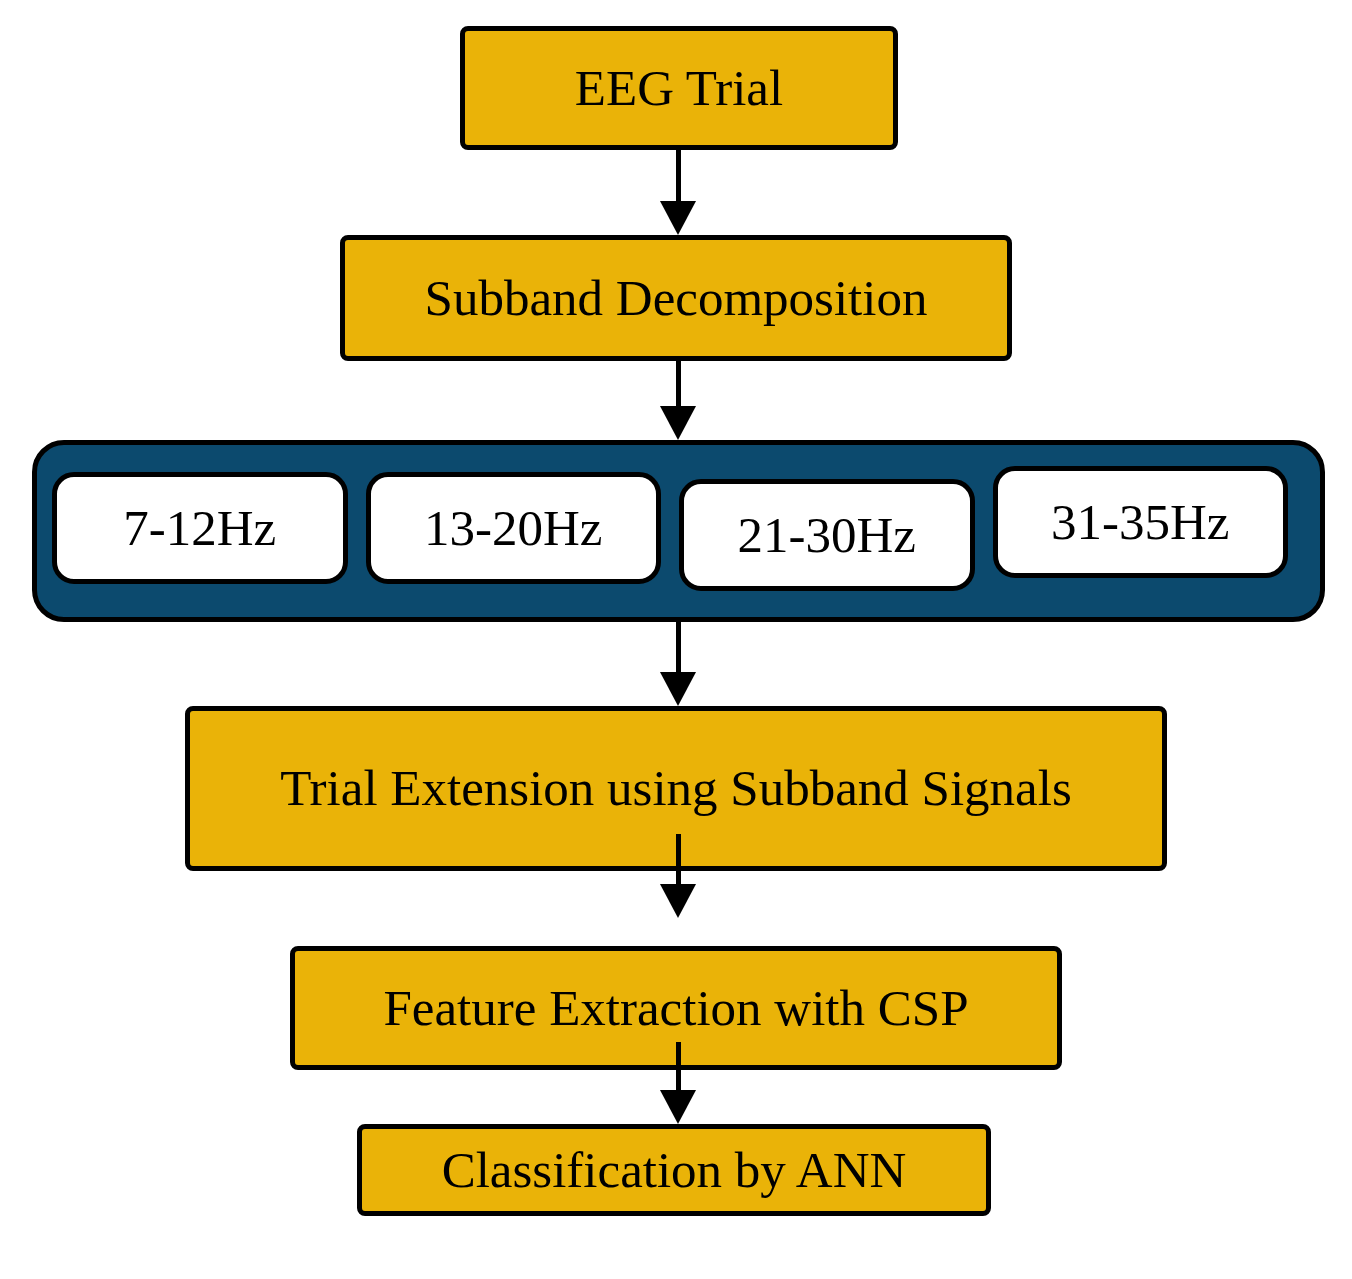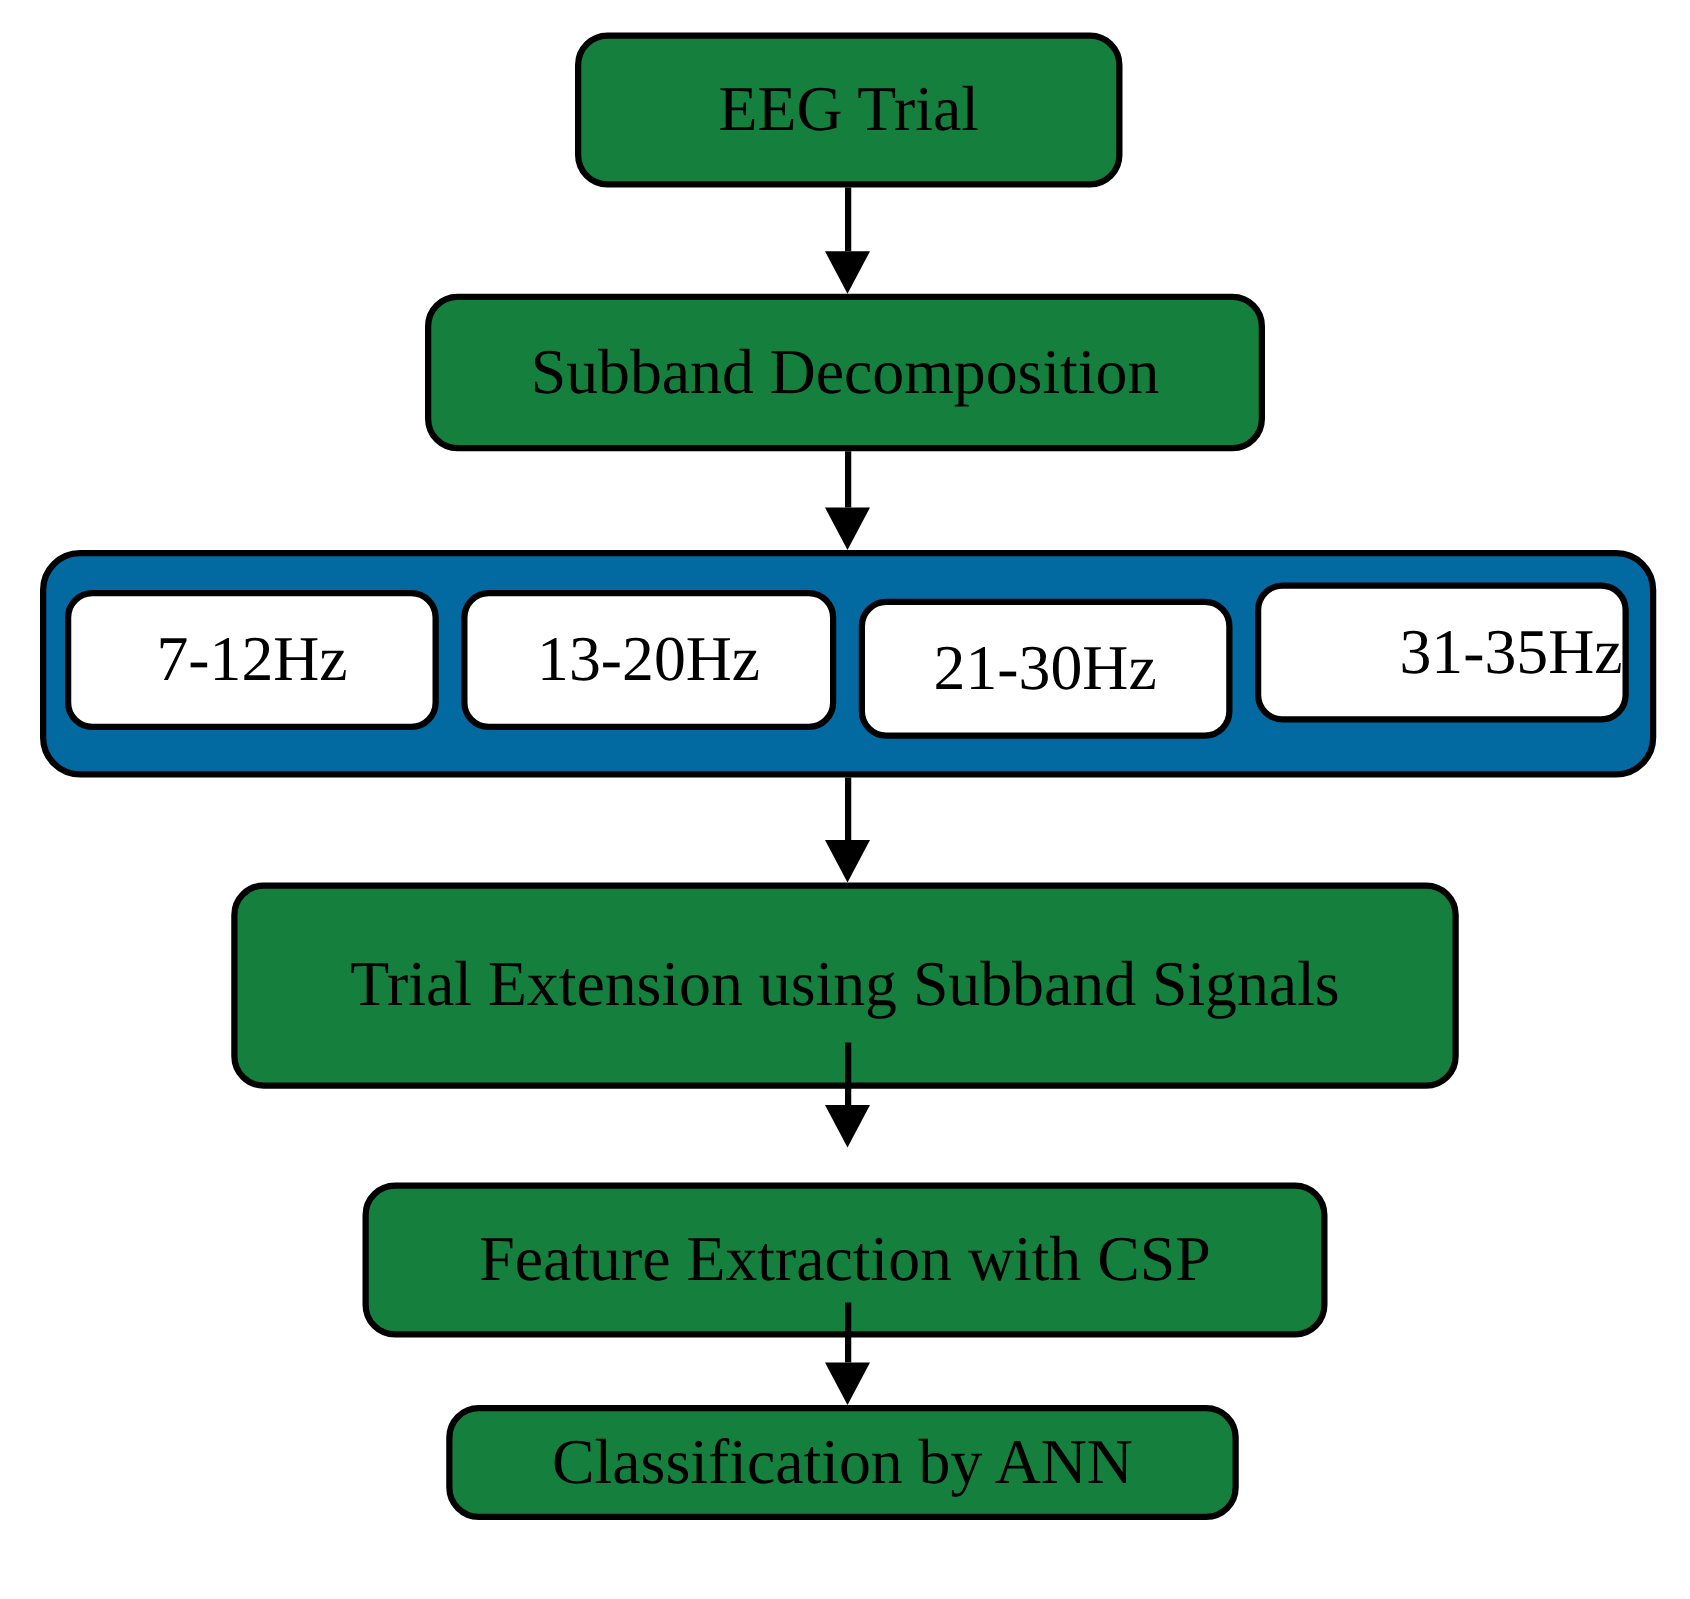--- a/index.html
+++ b/index.html
@@ -11,67 +11,67 @@
     position: relative;
     width: 1352px;
     height: 1279px;
     background: #ffffff;
     font-family: "Liberation Serif", "DejaVu Serif", serif;
     color: #000000;
   }
   .node {
     position: absolute;
     box-sizing: border-box;
-    background: #15803d;
+    background: #eab308;
     border: 5px solid #000000;
-    border-radius: 26px;
+    border-radius: 8px;
     display: flex;
     align-items: center;
     justify-content: center;
     font-size: 51px;
     line-height: 1;
     white-space: nowrap;
   }
   .node-label { display: inline-block; }
 
   .node-eeg            { left: 460px; top: 26px;   width: 438px; height: 124px; }
   .node-subdecomp      { left: 340px; top: 235px;  width: 672px; height: 126px; }
   .node-trial-ext      { left: 185px; top: 706px;  width: 982px; height: 165px; }
   .node-feature        { left: 290px; top: 918px;  width: 772px; height: 124px; margin-top: 28px; }
   .node-classification { left: 357px; top: 1124px; width: 634px; height: 92px; }
 
   .subband-group {
     position: absolute;
     box-sizing: border-box;
     left: 32px; top: 440px;
     width: 1293px; height: 182px;
-    background: #0369a1;
+    background: #0c4a6e;
     border: 5px solid #000000;
     border-radius: 32px;
     display: flex;
     flex-direction: row;
     gap: 18px;
-    padding: 27px 17px 33px 15px;
+    padding: 27px 32px 33px 15px;
   }
   .subband-box {
     position: relative;
     box-sizing: border-box;
     flex: 1 1 0;
     background: #ffffff;
     border: 5px solid #000000;
     border-radius: 22px;
     display: flex;
     align-items: center;
     justify-content: center;
     font-size: 51px;
     line-height: 1;
     white-space: nowrap;
   }
   .subband-box:nth-child(3) { transform: translateY(7px); }
-  .subband-box:nth-child(4) { transform: translateY(-6px); justify-content: flex-end; }
+  .subband-box:nth-child(4) { transform: translateY(-6px); }
 
   .arrow {
     position: absolute;
     width: 40px;
     display: flex;
     flex-direction: column;
     align-items: center;
     left: 658px; 
   }
   .arrow-stem {

